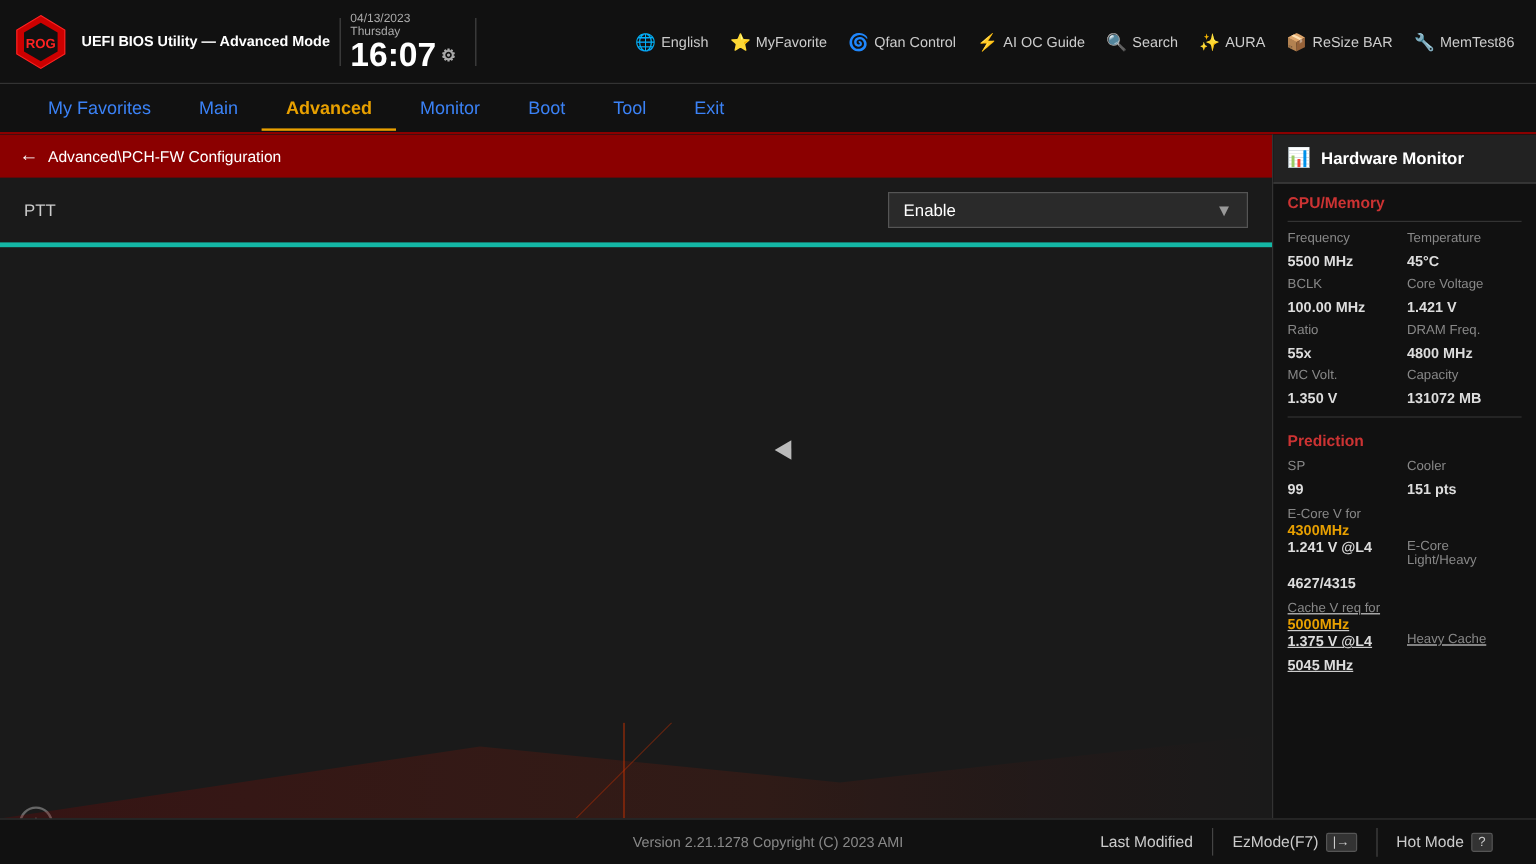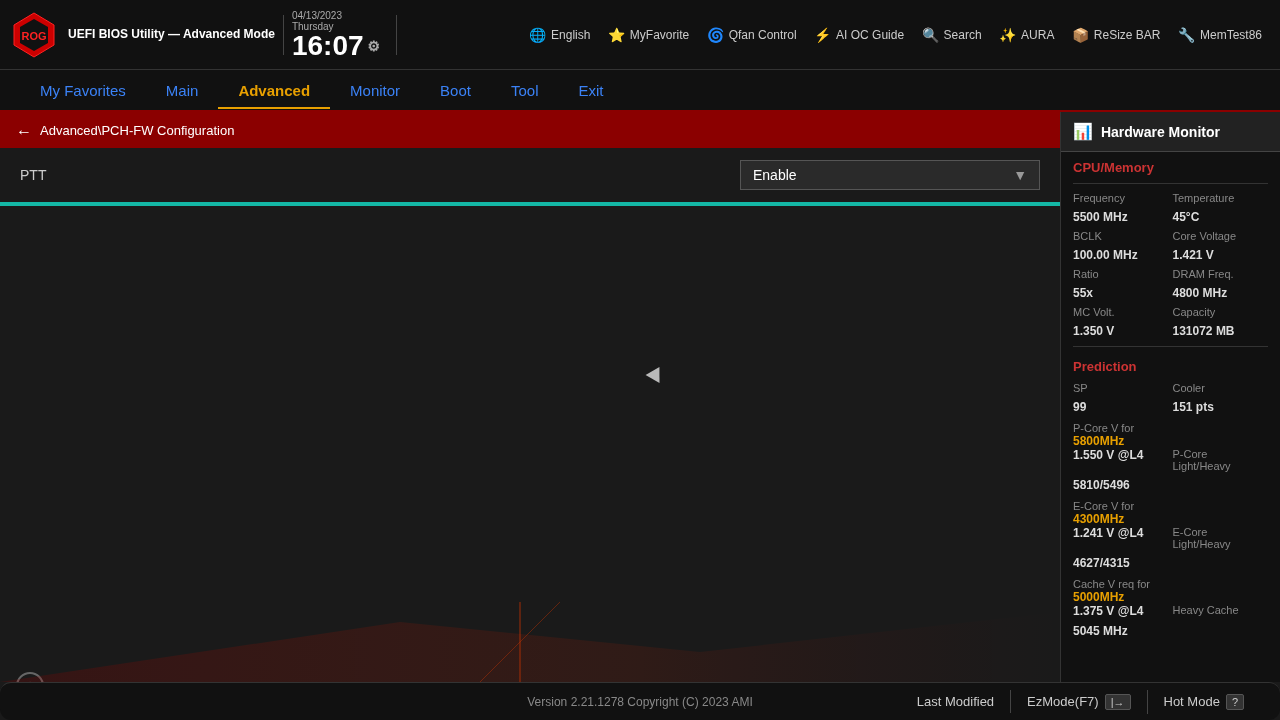--- a/index.html
+++ b/index.html
@@ -274,21 +274,20 @@
     
     .footer {
       background: #111;
       height: 38px;
       display: flex;
       align-items: center;
       justify-content: space-between;
       padding: 0 20px;
       border-top: 1px solid #333;
       position: relative;
-      border-radius: 11px;
     }
 
     .footer-center {
       position: absolute;
       left: 50%;
       transform: translateX(-50%);
       color: #888;
       font-size: 12px;
     }
 
@@ -515,41 +514,32 @@
 
     <div class="hw-section-title">Prediction</div>
 
     <div class="hw-grid">
       <div class="hw-label">SP</div>
       <div class="hw-label">Cooler</div>
       <div class="hw-value">99</div>
       <div class="hw-value">151 pts</div>
     </div>
 
-    <div style="padding: 4px 12px;">
-      <div class="hw-label">P-Core V for</div>
-      <div class="hw-value orange">5800MHz</div>
-      <div class="hw-grid" style="padding: 0;">
-        <div class="hw-value">1.550 V @L4</div>
-        <div class="hw-label">P-Core Light/Heavy</div>
-        <div class="hw-value">5810/5496</div>
-      </div>
-    </div>
 
     <div style="padding: 4px 12px;">
       <div class="hw-label">E-Core V for</div>
       <div class="hw-value orange">4300MHz</div>
       <div class="hw-grid" style="padding: 0;">
         <div class="hw-value">1.241 V @L4</div>
         <div class="hw-label">E-Core Light/Heavy</div>
         <div class="hw-value">4627/4315</div>
       </div>
     </div>
 
-    <div style="padding: 4px 12px;">
+    <div style="padding: 4px 12px; text-decoration: underline;">
       <div class="hw-label">Cache V req for</div>
       <div class="hw-value orange">5000MHz</div>
       <div class="hw-grid" style="padding: 0;">
         <div class="hw-value">1.375 V @L4</div>
         <div class="hw-label">Heavy Cache</div>
         <div class="hw-value">5045 MHz</div>
       </div>
     </div>
 
   </div>

